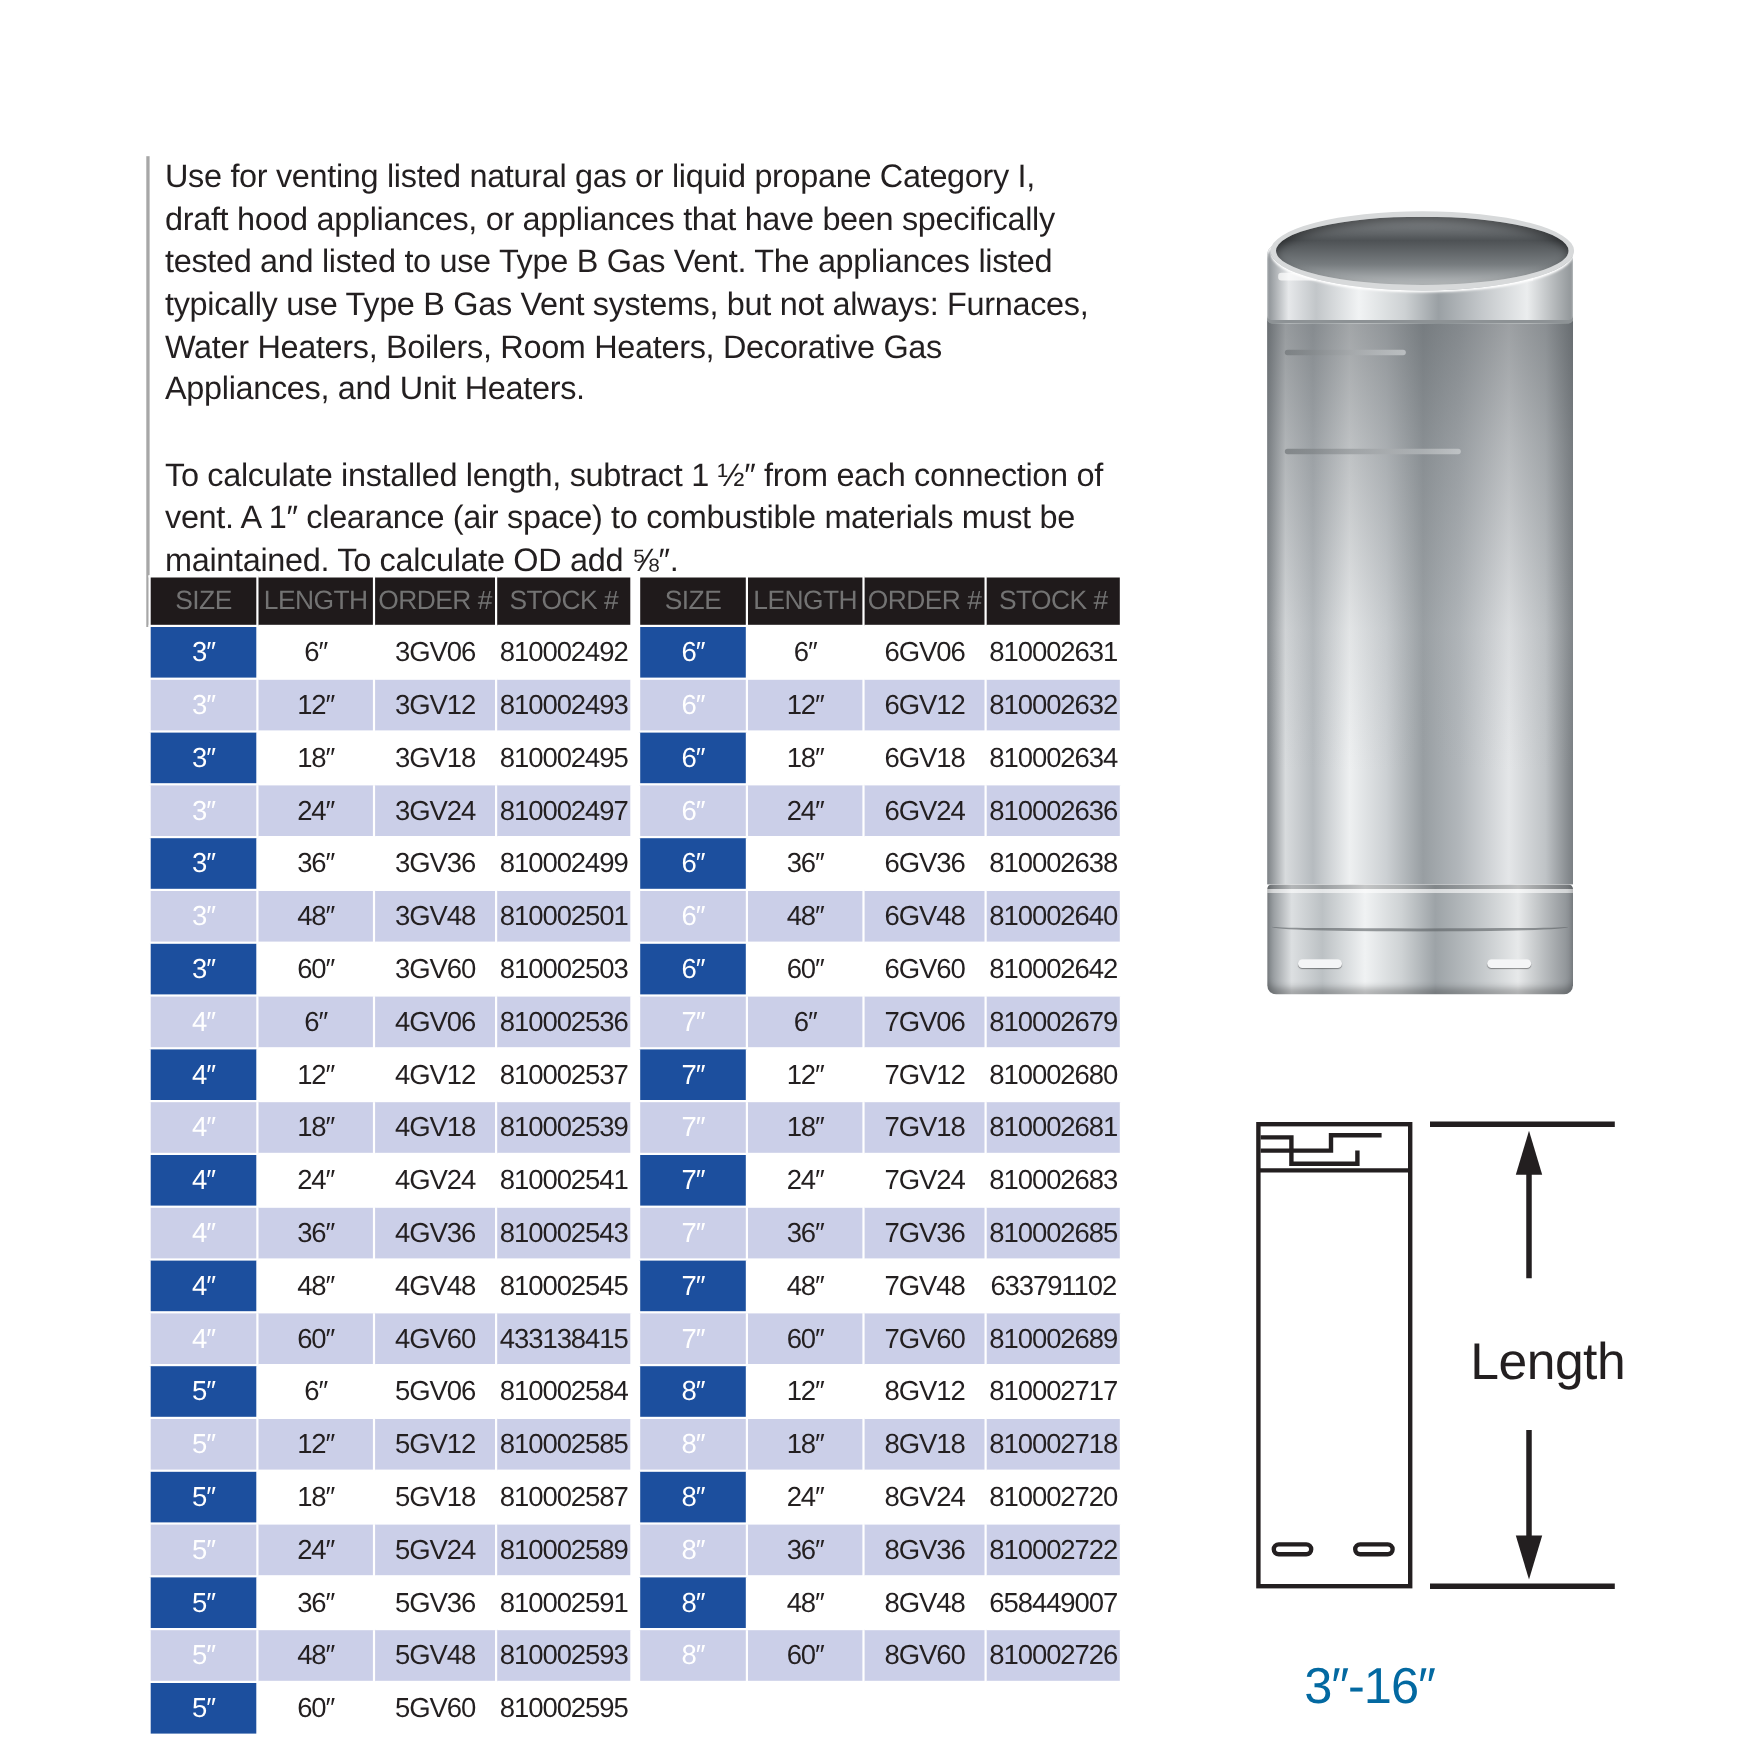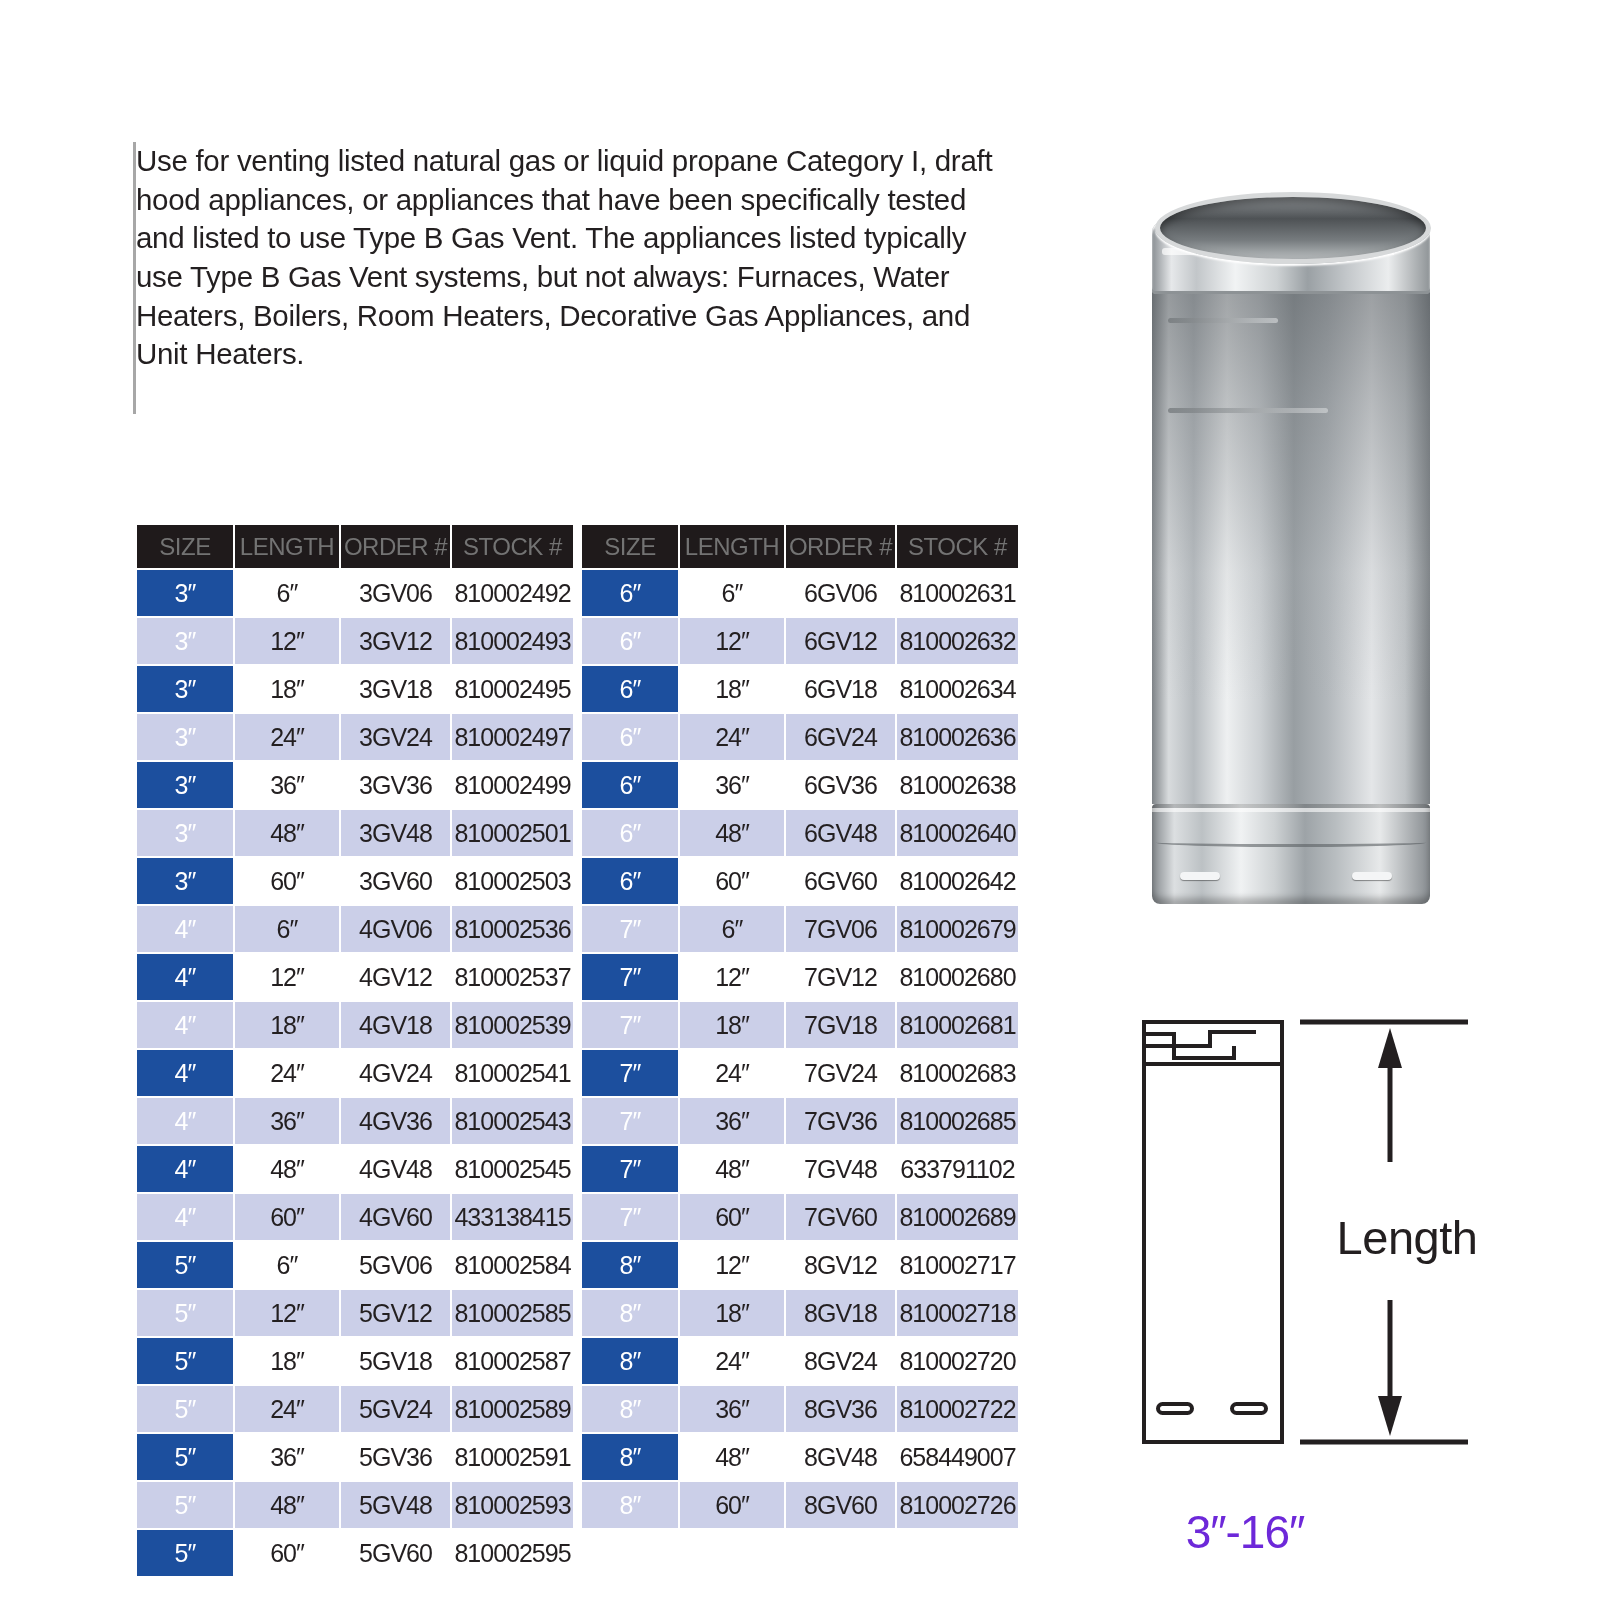--- a/index.html
+++ b/index.html
@@ -8,21 +8,21 @@
     font-family:"Liberation Sans", sans-serif;color:#231f20;
   }
   
   .title{
     position:absolute;left:0;top:30px;width:1600px;text-align:center;
     font-size:66px;font-weight:700;letter-spacing:-1px;color:#1b53a5;margin:0;
   }
   
   .text-block{
     position:absolute;left:133px;top:142px;width:870px;
-    border-left:3px solid #a7a7a7;box-sizing:border-box;
+    border-left:3px solid #a7a7a7;padding-left:14px;box-sizing:border-box;
   }
   .text-block p{
     margin:0 0 40px 0;font-size:29.5px;line-height:1.31;letter-spacing:-0.3px;color:#231f20;
   }
   
   .tables{
     position:absolute;left:135px;top:523px;display:flex;gap:5px;align-items:flex-start;
   }
   table.spec{border-collapse:collapse;table-layout:fixed;}
   table.spec th, table.spec td{
@@ -89,31 +89,32 @@
   }
   
   .diagram{position:absolute;left:1138px;top:1012px;width:360px;height:530px;}
   .diagram svg{position:absolute;left:0;top:0;}
   .diagram .length-label{
     position:absolute;left:178px;top:198px;width:182px;text-align:center;
     font-size:47px;color:#231f20;letter-spacing:-0.5px;
   }
   .size-range{
     position:absolute;left:1155px;top:1505px;width:180px;text-align:center;
-    font-size:46px;color:#6d28d9;letter-spacing:-1px;
+    font-size:46px;color:#0369a1;letter-spacing:-1px;
   }
 </style>
 </head>
 <body>
 
 <div class="page">
 
 
   <div class="text-block">
     <p>Use for venting listed natural gas or liquid propane Category I, draft hood appliances, or appliances that have been  specifically tested and listed to use Type B Gas Vent. The appliances listed typically use Type B Gas Vent systems, but not always: Furnaces, Water Heaters, Boilers, Room Heaters, Decorative Gas Appliances, and Unit Heaters.</p>
+    <p>To calculate installed length, subtract 1 ½″ from each connection of vent.  A 1″ clearance (air space) to combustible materials must be maintained. To calculate OD add ⅝″.</p>
   </div>
 
   <div class="tables">
     <table class="spec">
       <colgroup>
           <col class="c-size">
           <col class="c-length">
           <col class="c-order">
           <col class="c-stock">
         </colgroup>

